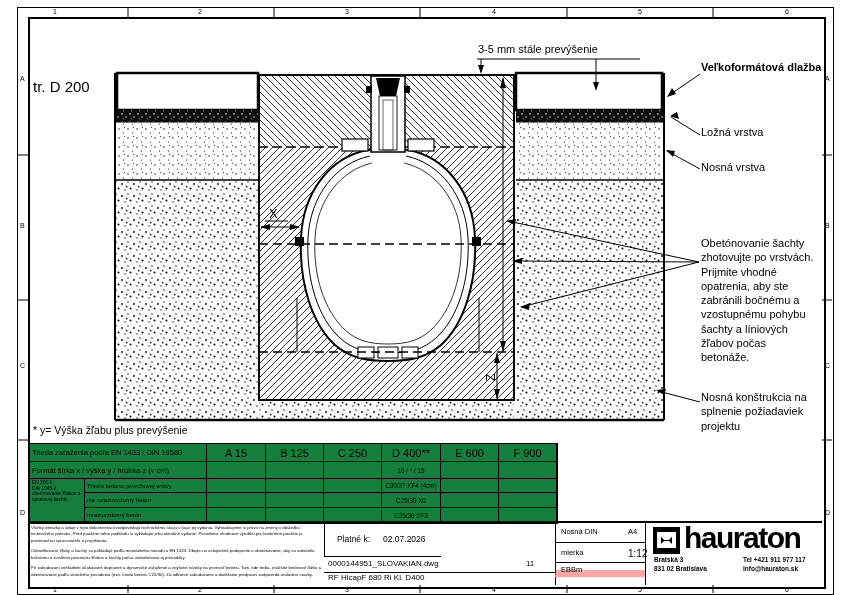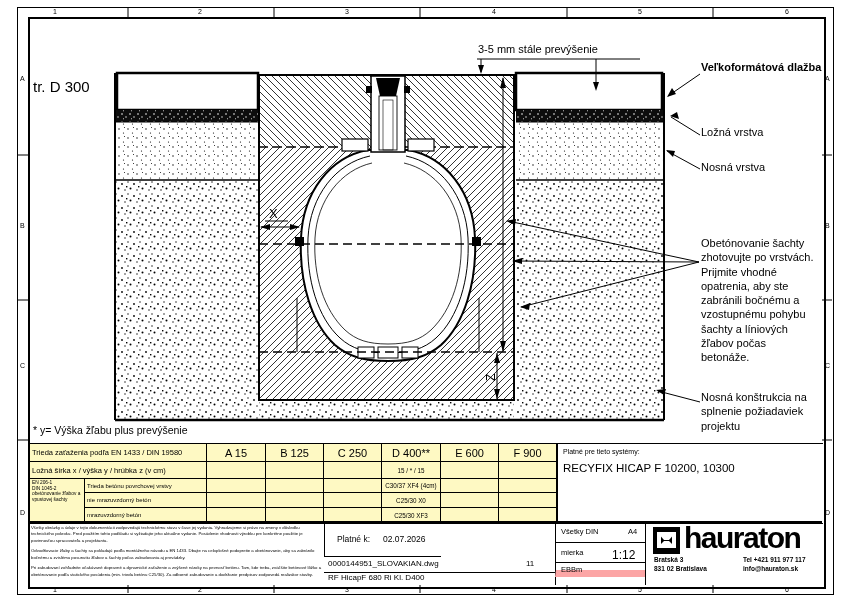--- a/index.html
+++ b/index.html
@@ -5,21 +5,21 @@
   html,body{margin:0;padding:0;background:#e8e8e8;}
   .page{position:relative;width:842px;height:595px;background:#fff;overflow:hidden;
         font-family:"Liberation Sans",sans-serif;color:#000;}
   .abs{position:absolute;}
   svg{display:block;}
   .lbl{position:absolute;white-space:pre-line;line-height:1.3;font-size:11px;}
   .zone{position:absolute;font-size:7px;color:#000;}
   .tbl{position:absolute;left:29px;top:443px;display:grid;
        grid-template-columns:55px 122px 59px 58px 58px 59px 58px 58px;
        grid-template-rows:18px 17px 14px 15px 15px;
-       border:1px solid #000;background:#fef9c3;}
+       border:1px solid #000;background:#15803d;}
   .tbl > div{border-right:1px solid #000;border-bottom:1px solid #000;
        overflow:hidden;display:flex;align-items:center;padding:0 2px;}
   .tbl .ctr{justify-content:center;padding:0;}
   .span2{grid-column:1 / span 2;}
   .merge3{grid-row:3 / span 3;font-size:4.8px;line-height:1.15;white-space:pre-line;
           align-items:flex-start !important;padding-top:1px !important;}
   .hdr{font-size:11px;}
   .small8{font-size:7.5px;}
   .small7{font-size:7px;}
   .small6{font-size:6px;}
@@ -206,21 +206,21 @@
         <line x1="17" y1="300" x2="28" y2="300"></line>
       <line x1="17" y1="440" x2="28" y2="440"></line>
       <line x1="822" y1="155" x2="832" y2="155"></line>
         <line x1="822" y1="300" x2="832" y2="300"></line>
       <line x1="822" y1="440" x2="832" y2="440"></line>
     </g>
   </svg>
 
   <div class="lbl" style="left:33px;top:22px;font-size:15px;line-height:1.25;">
     <br>
-    <span>tr. D 300</span>
+    <span>tr. D 200</span>
   </div>
 
   <div class="lbl" style="left:478px;top:42px;font-size:11px;">3-5 mm stále prevýšenie</div>
 
   <div class="lbl" style="left:701px;top:60px;width:122px;font-weight:bold;">Veľkoformátová dlažba</div>
 
   <div class="lbl" style="left:701px;top:125px;width:122px;">Ložná vrstva</div>
 
   <div class="lbl" style="left:701px;top:160px;width:122px;">Nosná vrstva</div>
 
@@ -243,21 +243,21 @@
   <div class="tbl">
 
     <div class="span2 small8">Trieda zaťaženia podľa EN 1433 / DIN 19580</div>
     <div class="ctr hdr">A 15</div>
     <div class="ctr hdr">B 125</div>
     <div class="ctr hdr">C 250</div>
     <div class="ctr hdr">D 400**</div>
     <div class="ctr hdr">E 600</div>
     <div class="ctr hdr">F 900</div>
 
-    <div class="span2 small8">Ložná šírka x / výška y / hrúbka z (v cm)</div>
+    <div class="span2 small8">Formát šírka x / výška y / hrúbka z (v cm)</div>
     <div class="ctr val"></div>
     <div class="ctr val"></div>
     <div class="ctr val"></div>
     <div class="ctr val">15 / * / 15</div>
     <div class="ctr val"></div>
     <div class="ctr val"></div>
 
     <div class="merge3">EN 206-1
 DIN 1045-2
 obetónovanie žľabov a vpustovej šachty</div>
@@ -277,24 +277,20 @@
     <div class="ctr val"></div>
     <div class="small6">mrazuvzdorný betón</div>
     <div class="ctr val"></div>
     <div class="ctr val"></div>
     <div class="ctr val"></div>
     <div class="ctr val">C25/30 XF3</div>
     <div class="ctr val"></div>
     <div class="ctr val"></div>
   </div>
 
-  <div class="abs" style="left:556px;top:443px;width:266px;height:79px;border:1px solid #000;border-right:none;">
-    <div class="abs small7" style="left:6px;top:4px;">Platné pre tieto systémy:</div>
-    <div class="abs" style="left:6px;top:18px;font-size:11.5px;">RECYFIX HICAP F  10200, 10300</div>
-  </div>
 
   <div class="blockline" style="left:28px;top:521px;width:794px;height:2px;"></div>
 
   <div class="abs legal" style="left:31px;top:525px;width:292px;height:58px;overflow:hidden;">
     <p>Všetky obrázky a údaje v tejto dokumentácii zodpovedajú technickému stavu v čase jej vydania. Vyhradzujeme si právo na zmeny v dôsledku technického pokroku. Pred použitím tohto podkladu si vyžiadajte jeho aktuálne vydanie. Posúdenie vhodnosti výrobku pre konkrétne použitie je povinnosťou spracovateľa a projektanta.</p>
     <p>Odvodňovacie žľaby a šachty sa pokladajú podľa montážneho návodu a EN 1433. Dbajte na celoplošné podopretie a obetónovanie, aby sa zabránilo bočnému a zvislému posunutiu žľabov a šachty počas zabudovania aj prevádzky.</p>
     <p>Pri zabudovaní zohľadnite očakávané dopravné a dynamické zaťaženie a zvýšené nároky na pevnosť betónu. Tam, kde treba, zväčšite betónové lôžko a obetónovanie podľa statického posúdenia (min. trieda betónu C25/30). Za odborné zabudovanie a dodržanie predpisov zodpovedá realizátor stavby.</p>
   </div>
 
   <div class="abs" style="left:324px;top:521px;width:116px;height:35px;border-left:1px solid #000;border-bottom:1px solid #000;">
@@ -305,26 +301,26 @@
   <div class="abs" style="left:324px;top:556px;width:231px;height:16px;border-bottom:1px solid #000;">
     <span class="abs" style="left:4px;top:3px;font-size:8px;">0000144951_SLOVAKIAN.dwg</span>
     <span class="abs" style="left:202px;top:3px;font-size:8px;">11</span>
   </div>
 
   <div class="abs" style="left:324px;top:572px;width:231px;height:13px;">
     <span class="abs" style="left:4px;top:1px;font-size:8px;">RF HicapF 680 Ri Kl. D400</span>
   </div>
 
   <div class="abs" style="left:555px;top:521px;width:90px;height:22px;border-left:1px solid #000;border-bottom:1px solid #000;box-sizing:border-box;">
-    <span class="abs" style="left:5px;top:6px;font-size:7.5px;">Všetky DIN</span>
+    <span class="abs" style="left:5px;top:6px;font-size:7.5px;">Nosná DIN</span>
     <span class="abs" style="left:72px;top:6px;font-size:7.5px;">A4</span>
   </div>
   <div class="abs" style="left:555px;top:543px;width:90px;height:20px;border-left:1px solid #000;border-bottom:1px solid #000;box-sizing:border-box;">
     <span class="abs" style="left:5px;top:5px;font-size:7.5px;">mierka</span>
-    <span class="abs" style="left:56px;top:5px;font-size:12px;">1:12</span>
+    <span class="abs" style="left:72px;top:5px;font-size:10px;">1:12</span>
   </div>
   <div class="abs" style="left:555px;top:563px;width:90px;height:14px;border-left:1px solid #000;border-bottom:7px solid #fca5a5;box-sizing:border-box;">
     <span class="abs" style="left:5px;top:2px;font-size:7.5px;">EBBm</span>
   </div>
   <div class="abs" style="left:555px;top:577px;width:90px;height:8px;border-left:1px solid #000;box-sizing:border-box;"></div>
 
   <div class="abs" style="left:645px;top:521px;width:177px;height:64px;border-left:1px solid #000;box-sizing:border-box;">
     <div class="abs" style="left:7px;top:6px;width:27px;height:27px;background:#000;">
       <svg width="27" height="27" viewBox="0 0 27 27">
         <polygon points="4,5 23,5 16,13 11,13" fill="#fff"></polygon>

